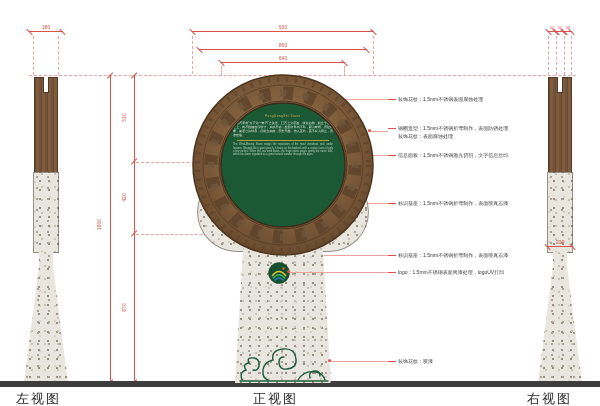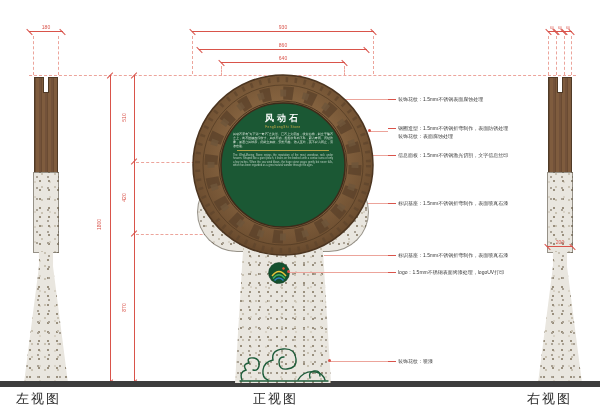--- a/index.html
+++ b/index.html
@@ -116,21 +116,20 @@
     <circle cx="91" cy="91" r="90" fill="url(#bz)" stroke="#4c3520" stroke-width="1.5"></circle>
     <circle cx="91" cy="91" r="85.5" fill="none" stroke="#5e452c" stroke-width="5" stroke-dasharray="2.5 6.5" opacity=".7"></circle>
     <circle cx="91" cy="91" r="80" fill="none" stroke="#4c3520" stroke-width=".8" opacity=".8"></circle>
     <circle cx="91" cy="91" r="72" fill="none" stroke="#59402a" stroke-width="13" stroke-dasharray="10 12.6" opacity=".75"></circle>
     <circle cx="91" cy="91" r="72" fill="none" stroke="#6f563b" stroke-width="7" stroke-dasharray="6 16.6" stroke-dashoffset="3" opacity=".85"></circle>
     <circle cx="91" cy="91" r="64" fill="none" stroke="#4c3520" stroke-width="1"></circle>
     <circle cx="91" cy="91" r="62" fill="#1b5834" stroke="#3c2b1a" stroke-width="1.5"></circle>
   </svg>
 
   <div class="face">
-    <div class="title">风动石</div>
     <div class="subtitle">FengDongShi Stone</div>
     <div class="body-cn">风动石素有“天下第一奇石”之美誉。巨石上尖底圆，状似仙桃，斜立于磐石之上，两石接触面仅数寸，风吹石动，摇摇欲坠而不坠，蔚为奇观。历经沧桑，屡遭台风地震，仍斜立如故，安然无恙。游人至此，莫不叹为观止，流连忘返。</div>
     <div class="rule"></div>
     <div class="body-en">The Wind-Moving Stone enjoys the reputation of the most wondrous rock under heaven. Shaped like a giant peach, it leans on the bedrock with a contact area of only a few inches. When the sea wind blows, the huge stone sways gently but never falls, which has been regarded as a great natural wonder through the ages.</div>
   </div>
 
   <svg class="abs" style="left:268px;top:262px;z-index:3;" width="22" height="22" viewBox="0 0 22 22">
     <circle cx="11" cy="11" r="10.5" fill="#14502e" stroke="#0d3b21" stroke-width=".5"></circle>
     <path d="M4 14 Q11 5 18 14" fill="none" stroke="#e8c33a" stroke-width="1.4"></path>
     <path d="M5 16.5 Q11 9 17 16.5" fill="none" stroke="#3fae62" stroke-width="1.4"></path>

